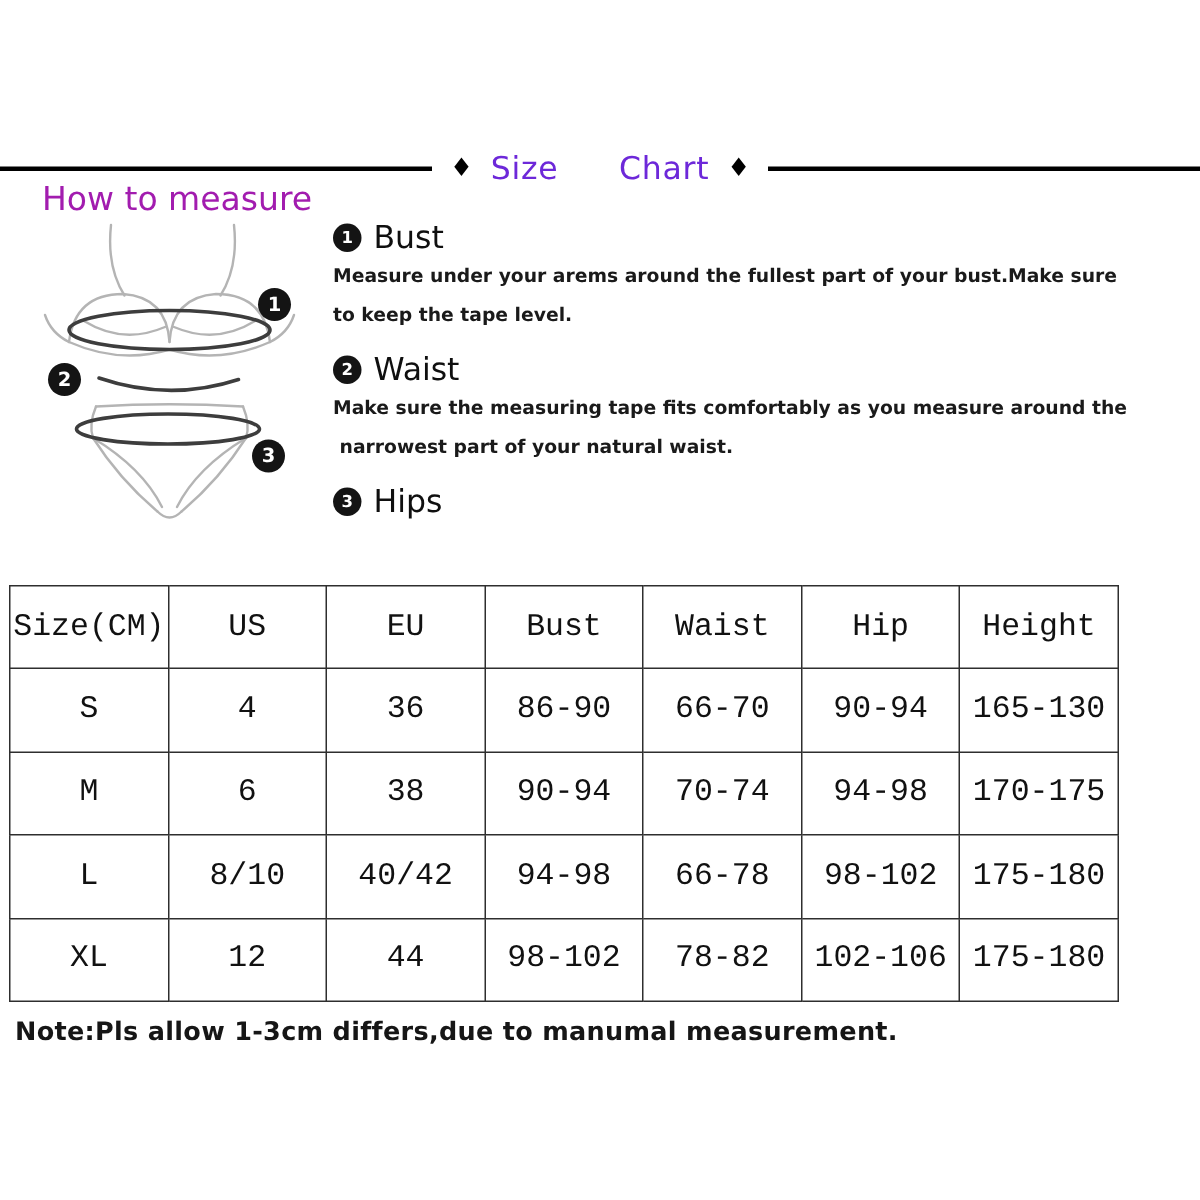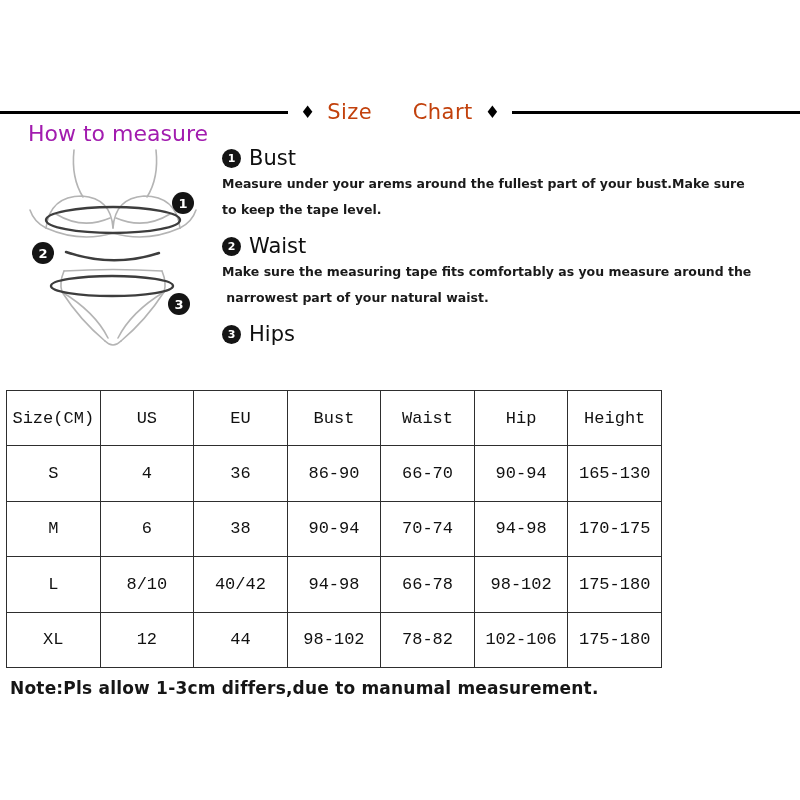--- a/index.html
+++ b/index.html
@@ -5,21 +5,21 @@
   html,body{margin:0;padding:0;background:#ffffff;}
   .canvas{
     position:relative;width:800px;height:800px;background:#ffffff;overflow:hidden;
     font-family:"DejaVu Sans","Liberation Sans",sans-serif;color:#161616;
   }
 
   
   .title-band{position:absolute;left:0;right:0;top:95px;height:34px;display:flex;align-items:center;}
   .title-rule{flex:1;height:3px;background:#000;}
   .title-diamond{font-size:17px;color:#000;margin:0 12px;line-height:1;}
-  .title-text{font-size:21px;color:#c2410c;word-spacing:13px;letter-spacing:.5px;white-space:pre;}
+  .title-text{font-size:21px;color:#6d28d9;word-spacing:13px;letter-spacing:.5px;white-space:pre;}
 
   
   .htm-title{position:absolute;left:28px;top:121px;font-size:22px;color:#a21caf;}
 
   
   .illustration{position:absolute;left:10px;top:140px;width:220px;height:210px;}
   .marker-badge{
     position:absolute;width:22px;height:22px;border-radius:50%;background:#141414;color:#fff;
     display:flex;align-items:center;justify-content:center;font-size:13px;font-weight:bold;
   }
@@ -32,23 +32,23 @@
     width:19px;height:19px;border-radius:50%;background:#141414;color:#fff;flex:0 0 19px;
     display:flex;align-items:center;justify-content:center;font-size:11px;font-weight:bold;margin-right:8px;
   }
   .section-title{font-size:21px;color:#0f0f0f;}
   .section-body{
     font-size:12.5px;font-weight:600;line-height:26px;color:#1a1a1a;white-space:pre;
   }
 
   
   .size-table{
-    position:absolute;left:6px;top:390px;width:656px;height:278px;
+    position:absolute;left:6px;top:390px;width:740px;height:278px;
     border-collapse:collapse;table-layout:fixed;
-    font-family:"Liberation Mono","DejaVu Sans Mono",monospace;font-size:17px;color:#111;
+    font-family:"Liberation Mono","DejaVu Sans Mono",monospace;font-size:21px;color:#111;
   }
   .size-table td{border:1px solid #2e2e2e;text-align:center;vertical-align:middle;padding:0;}
 
   
   .note-text{position:absolute;left:10px;top:678px;font-size:17px;font-weight:600;color:#161616;letter-spacing:.2px;}
 </style>
 </head>
 <body>
 
 <div class="canvas">

